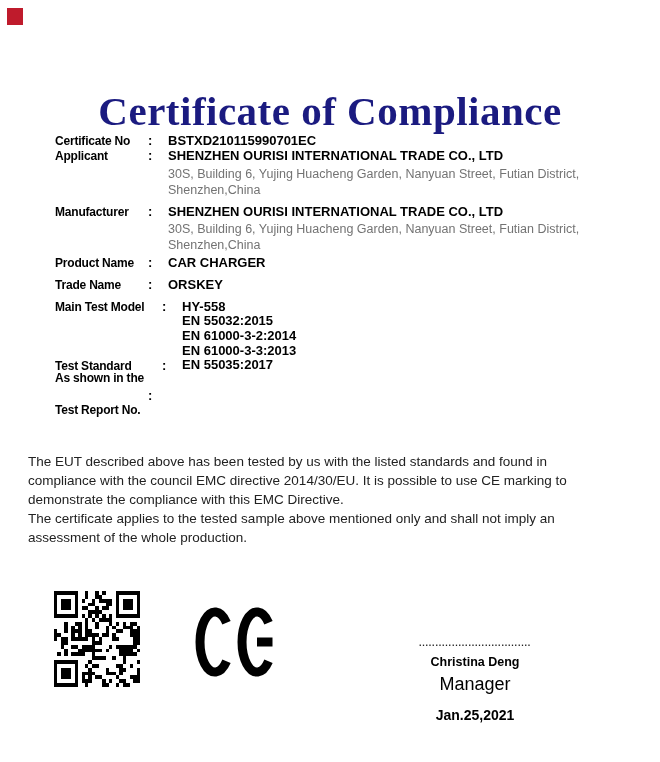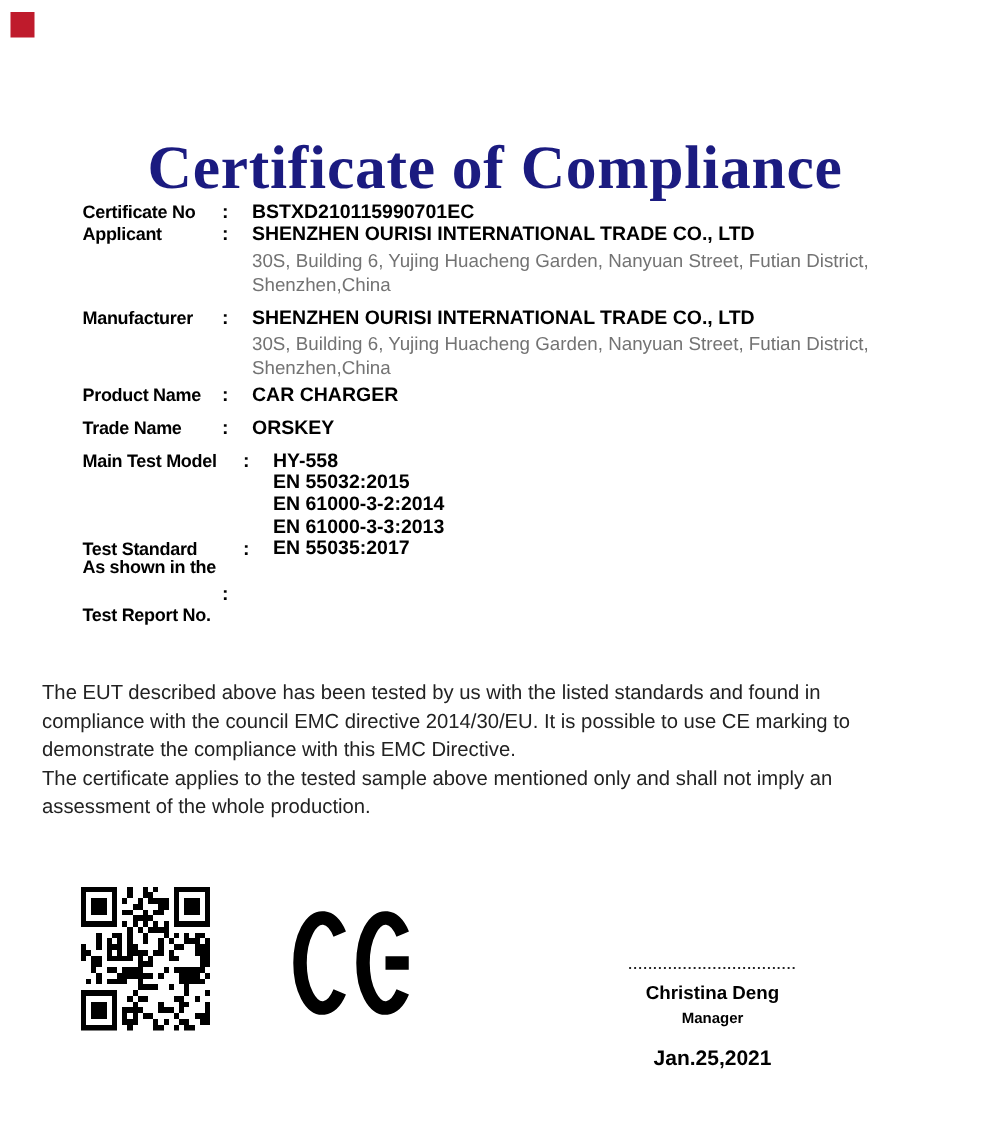--- a/index.html
+++ b/index.html
@@ -28,21 +28,21 @@
     font-size:13.5px; line-height:19.1px; color:#222;
   }
   .statement p { margin:0; }
   .qr { position:absolute; left:54px; top:591px; }
   .ce { position:absolute; left:195px; top:607px; }
   .sig {
     position:absolute; left:397px; top:639px; width:156px; text-align:center;
   }
   .sig .dots { font-size:9px; letter-spacing:0.8px; line-height:9px; color:#222; font-weight:bold; white-space:nowrap; }
   .sig .name { margin-top:7px; font-size:12.5px; font-weight:bold; }
-  .sig .role { margin-top:5px; font-size:10px; font-weight:bold; }
+  .sig .role { margin-top:5px; font-size:18px; font-weight:normal; }
   .sig .date { margin-top:12px; font-size:14px; font-weight:bold;text-align:center; }
 </style>
 </head>
 <body>
 
 <div class="page">
 
   <div class="red-mark" style="background: rgb(191, 27, 44);"></div>
 
   <h1 class="title" style="color: rgb(27, 27, 128);">Certificate of Compliance</h1>

